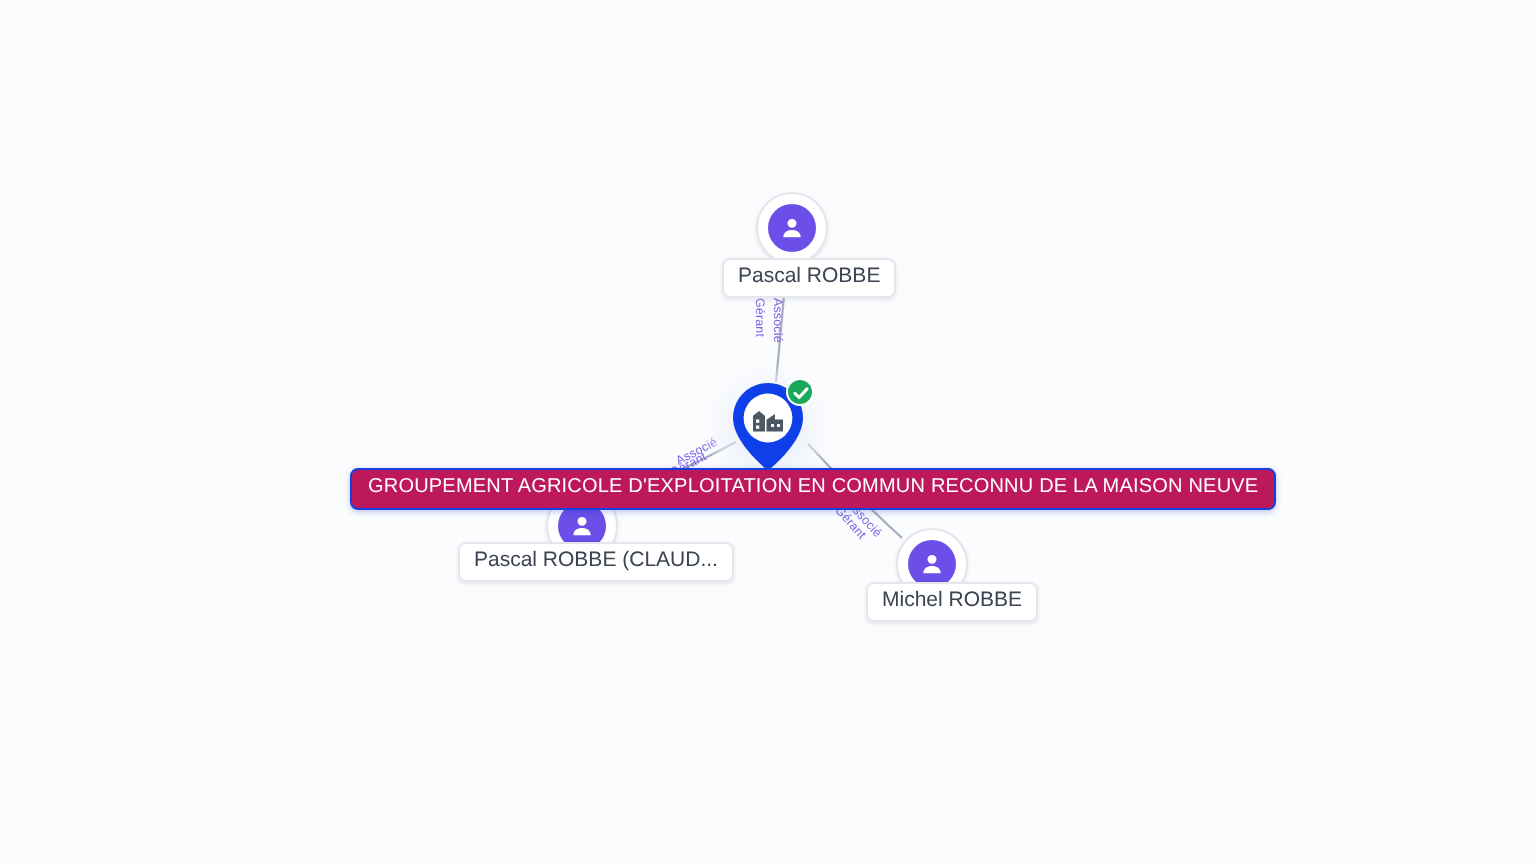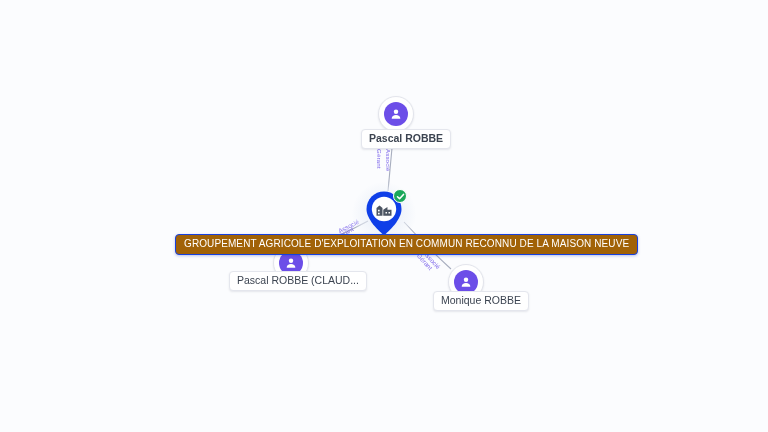--- a/index.html
+++ b/index.html
@@ -83,21 +83,21 @@
     padding: 3px 7px 4px 7px;
     font-size: 10.5px;
     line-height: 11px;
     color: #3c4451;
     white-space: nowrap;
     box-shadow: 0 1px 2px rgba(30,40,70,.10);
     z-index: 8;
   }
   .company-chip {
     position: absolute;
-    background: #a16207;
+    background: #be185d;
     border: 1px solid #1540e0;
     border-radius: 4px;
     color: #ffffff;
     font-size: 10px;
     line-height: 12px;
     letter-spacing: .1px;
     padding: 3px 8px 4px 8px;
     white-space: nowrap;
     box-shadow: 0 1px 3px rgba(20,50,180,.28);
     z-index: 9;
@@ -139,21 +139,21 @@
   <div class="edge-label" style="left:427px; top:249px; transform: rotate(48deg);">Associé</div>
 
   <div class="person-node" style="left:378px; top:96px;">
     <span class="person-avatar">
       <svg width="14" height="14" viewBox="0 0 24 24" fill="#ffffff">
         <circle cx="12" cy="8" r="3.8"></circle>
         <path d="M4.6 20c0-4.1 3.3-6.2 7.4-6.2s7.4 2.1 7.4 6.2z"></path>
       </svg>
     </span>
   </div>
-  <div class="node-chip" style="left:361px; top:129px;font-weight:bold;">Pascal ROBBE</div>
+  <div class="node-chip" style="left:361px; top:129px;">Pascal ROBBE</div>
 
   <div class="company-node" style="left:363px; top:190px;">
     <div class="pin-glow"></div>
     <svg class="pin-svg" width="42" height="46" viewBox="0 0 42 46">
       <path d="M21 1.5 C11.3 1.5 3.5 9.3 3.5 19 C3.5 29.5 15.5 40.5 19.4 44.0 C20.3 44.8 21.7 44.8 22.6 44.0 C26.5 40.5 38.5 29.5 38.5 19 C38.5 9.3 30.7 1.5 21 1.5 Z" fill="#0f3fe8"></path>
       <circle cx="21" cy="19" r="12.2" fill="#ffffff"></circle>
     </svg>
     <span style="position:absolute; left:12px; top:10px; z-index:2;">
       <svg width="18" height="18" viewBox="0 0 24 24" fill="#4d5663">
         <path d="M2 21h8V10.5L6 7.4 2 10.5z"></path>
@@ -184,15 +184,15 @@
   <div class="node-chip" style="left:229px; top:271px;">Pascal ROBBE (CLAUD...</div>
 
   <div class="person-node" style="left:448px; top:264px;">
     <span class="person-avatar">
       <svg width="14" height="14" viewBox="0 0 24 24" fill="#ffffff">
         <circle cx="12" cy="8" r="3.8"></circle>
         <path d="M4.6 20c0-4.1 3.3-6.2 7.4-6.2s7.4 2.1 7.4 6.2z"></path>
       </svg>
     </span>
   </div>
-  <div class="node-chip" style="left:433px; top:291px;">Monique ROBBE</div>
+  <div class="node-chip" style="left:433px; top:291px;">Michel ROBBE</div>
 
 </div>
 
 </body></html>

